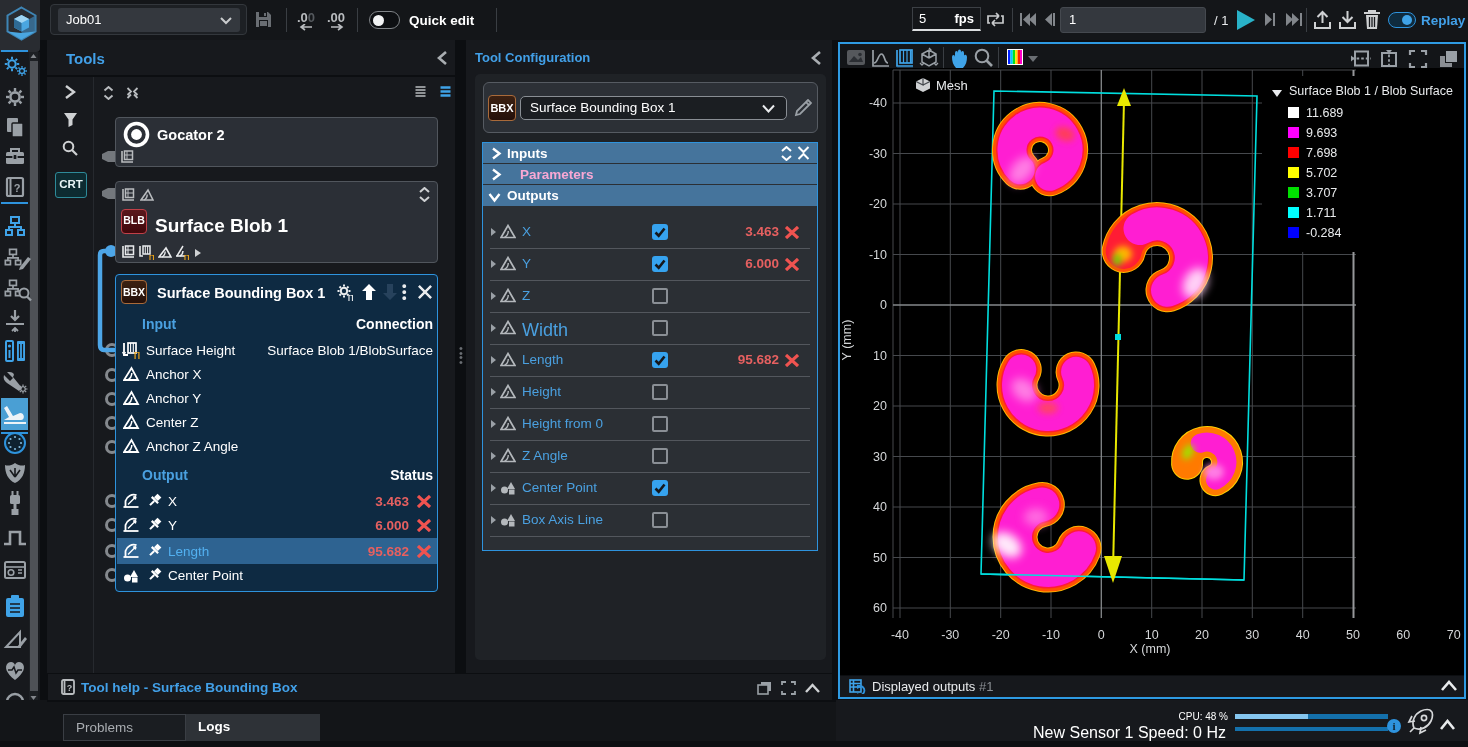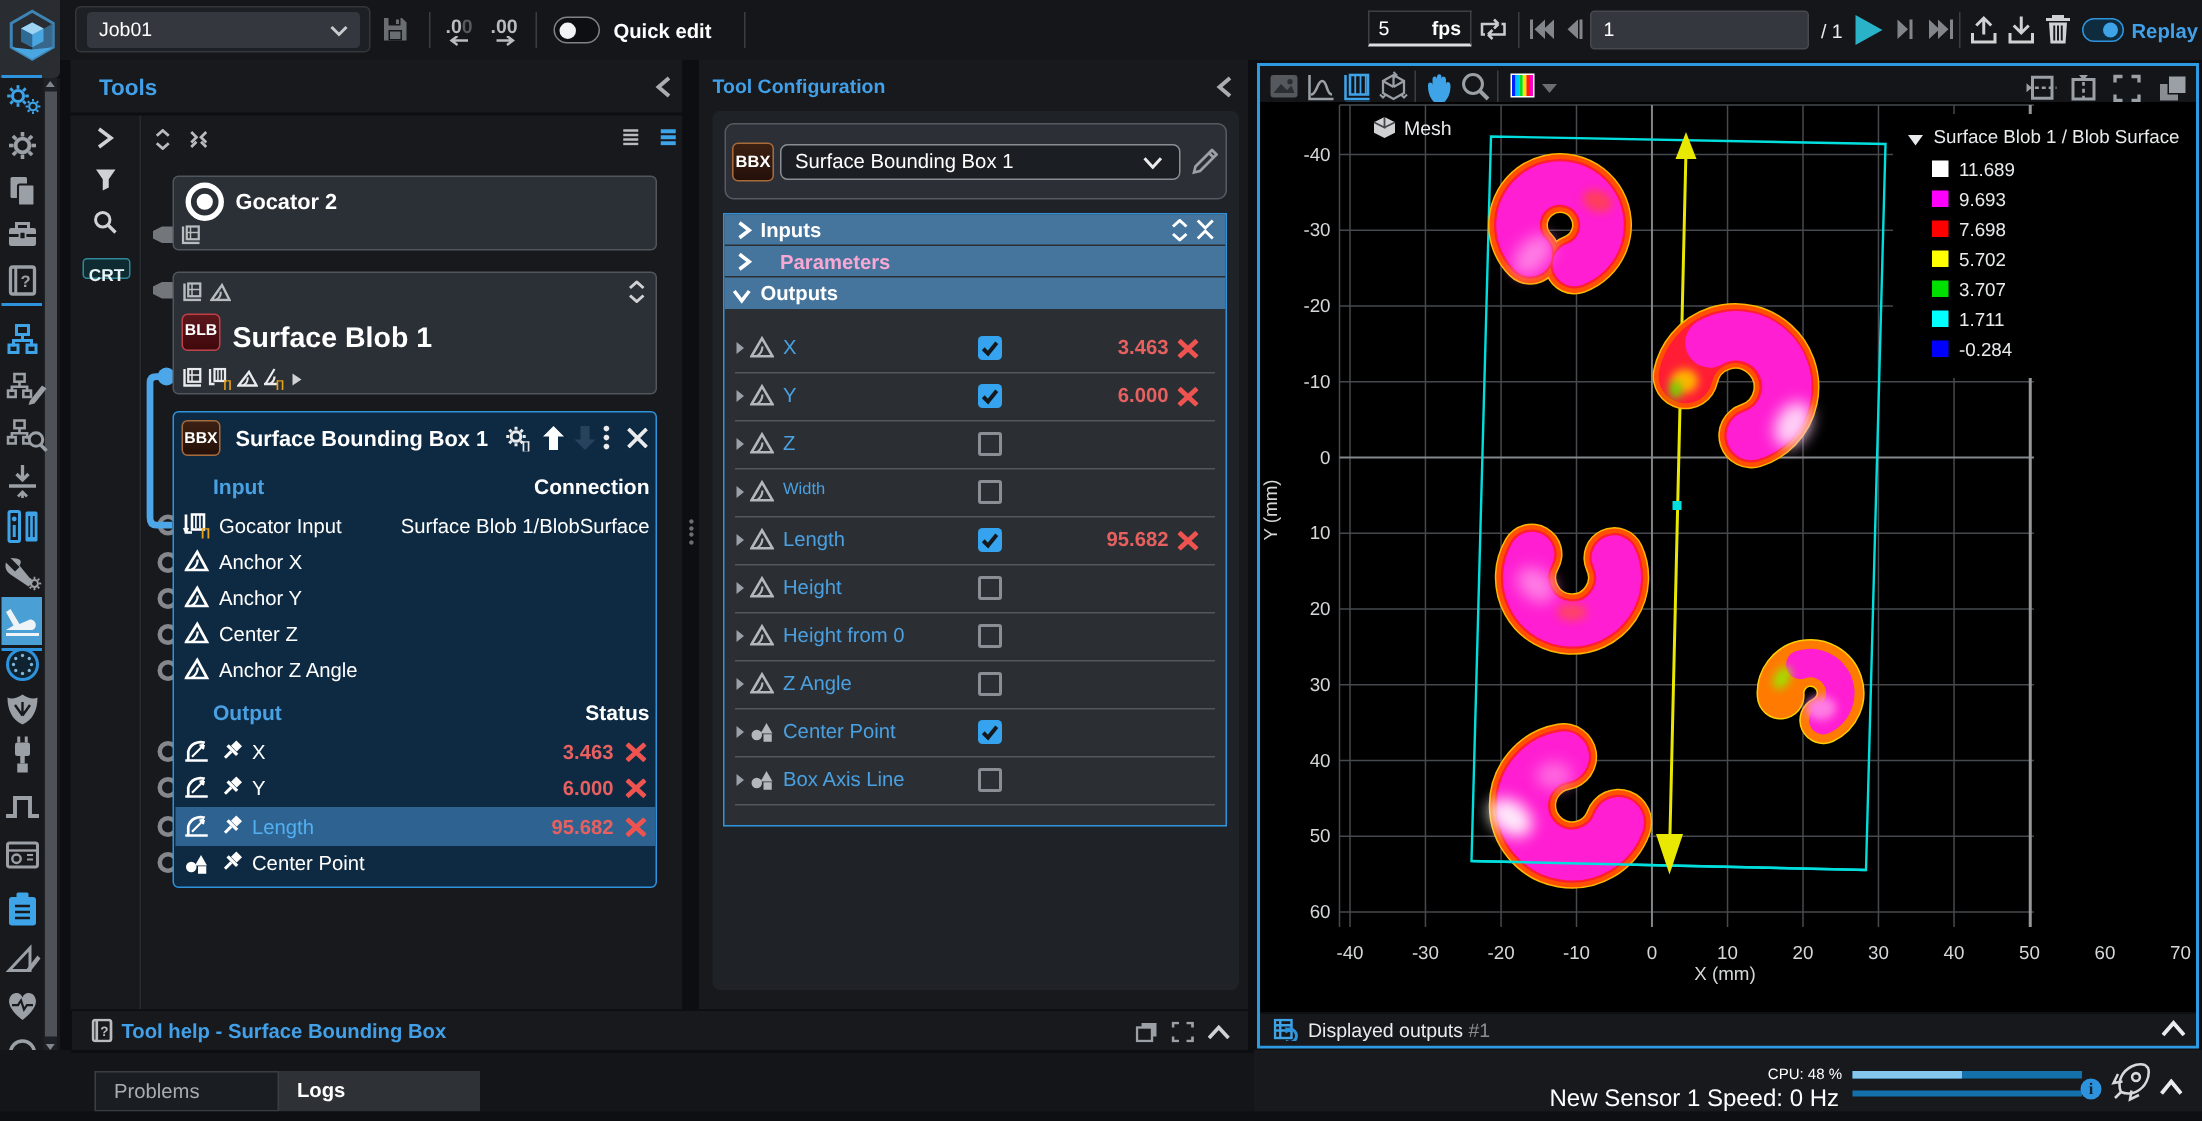--- a/index.html
+++ b/index.html
@@ -289,21 +289,21 @@
 <svg class="abs" style="left:62px;top:84px" width="16" height="16" viewBox="0 0 16 16">
     <path d="M4 2 L12 8 L4 14" fill="none" stroke="#cfd1d3" stroke-width="2.4"></path>
   </svg>
 <svg class="abs" style="left:63px;top:112px" width="15" height="16" viewBox="0 0 15 16">
     <path d="M1 1 H14 L9.5 7.5 V13 L5.5 15 V7.5 Z" fill="#cfd1d3"></path>
   </svg>
 <svg class="abs" style="left:62px;top:140px" width="16" height="16" viewBox="0 0 16 16">
     <circle cx="6.5" cy="6.5" r="4.8" fill="none" stroke="#cfd1d3" stroke-width="2"></circle>
     <path d="M10 10 L15 15" stroke="#cfd1d3" stroke-width="2.2"></path>
   </svg>
-<div class="abs bold" style="left:55px;top:172px;width:32px;height:14px;background:#0d2b31;border:1.5px solid #2e8a99;border-radius:3px;color:#e9f4f6;font-size:11.5px;text-align:center;line-height:23px">CRT</div>
+<div class="abs bold" style="left:55px;top:172px;width:32px;height:26px;background:#0d2b31;border:1.5px solid #2e8a99;border-radius:3px;color:#e9f4f6;font-size:11.5px;text-align:center;line-height:23px">CRT</div>
 <div class="abs" style="left:93px;top:77px;width:1px;height:596px;background:#26292e"></div>
 
 <svg class="abs" style="left:102px;top:86px" width="13" height="14" viewBox="0 0 13 14">
     <path d="M2.5 4.5 L6.5 1 L10.5 4.5 M2.5 9.5 L6.5 13 L10.5 9.5" fill="none" stroke="#b9bcbf" stroke-width="1.9"></path>
   </svg>
 <svg class="abs" style="left:126px;top:87px" width="13" height="12" viewBox="0 0 13 12">
     <path d="M1.5 1 L5 4.5 L1.5 8 M11.5 1 L8 4.5 L11.5 8 M1.5 11 L5 7.5 M11.5 11 L8 7.5" stroke="#b9bcbf" stroke-width="1.8" fill="none"></path>
   </svg>
 <svg class="abs" style="left:415px;top:86px" width="11" height="11" viewBox="0 0 11 11">
     <path d="M0.5 1 H10.5 M0.5 4 H10.5 M0.5 7 H10.5 M0.5 10 H10.5" stroke="#b9bcbf" stroke-width="1.7"></path>
@@ -415,21 +415,21 @@
   </svg>
 <div class="abs bold" style="left:142px;top:316px;font-size:14px;color:#4aa0e0">Input</div>
 <div class="abs bold" style="right:1035px;top:316px;font-size:14px;color:#fff">Connection</div>
 <svg class="abs" style="left:122px;top:341px" width="18" height="18" viewBox="0 0 18 18">
     <path d="M2 2 V14 H6" stroke="#fff" stroke-width="1.8" fill="none"></path>
     <path d="M2 14 L0.5 11 M2 14 L3.5 11" stroke="#fff" stroke-width="1.2" fill="none"></path>
     <rect x="6" y="2" width="8" height="10" fill="none" stroke="#fff" stroke-width="1.7"></rect>
     <path d="M8.6 2 V11 M11.3 2 V11" stroke="#fff" stroke-width="1.1"></path>
     <text x="12" y="17.6" font-size="9" font-weight="bold" fill="#e8a21a">[]</text>
   </svg>
-<div class="abs" style="left:146px;top:343px;font-size:13.5px;color:#fff">Gocator Input</div>
+<div class="abs" style="left:146px;top:343px;font-size:13.5px;color:#fff">Surface Height</div>
 <div class="abs" style="right:1035px;top:343px;font-size:13.5px;color:#fff">Surface Blob 1/BlobSurface</div>
 <svg class="abs" style="left:123px;top:366px" width="17" height="16" viewBox="0 0 17 16">
     <path d="M1 14 H15 L8.5 2 Z" fill="none" stroke="#fff" stroke-width="1.8"></path>
     <path d="M4.5 14 A8 8 0 0 0 8.8 7" fill="none" stroke="#fff" stroke-width="1.5"></path>
   </svg>
 <div class="abs" style="left:146px;top:367px;font-size:13.5px;color:#fff">Anchor X</div>
 <svg class="abs" style="left:123px;top:390px" width="17" height="16" viewBox="0 0 17 16">
     <path d="M1 14 H15 L8.5 2 Z" fill="none" stroke="#fff" stroke-width="1.8"></path>
     <path d="M4.5 14 A8 8 0 0 0 8.8 7" fill="none" stroke="#fff" stroke-width="1.5"></path>
   </svg>
@@ -618,21 +618,21 @@
 <svg class="abs" style="left:652px;top:288px" width="16" height="16">
     <use href="#cboff"></use>
   </svg>
 <div class="abs" style="left:490px;top:312px;width:320px;height:1px;background:#53575d"></div>
 <svg class="abs" style="left:490px;top:323px" width="7" height="10" viewBox="0 0 7 10">
     <path d="M1 1 L6 5 L1 9 Z" fill="#9aa0a6"></path>
   </svg>
 <svg class="abs" style="left:500px;top:320px" width="16" height="15">
     <use href="#tri"></use>
   </svg>
-<div class="abs" style="left:522px;top:320px;font-size:11px;color:#4aa0e0">Width</div>
+<div class="abs" style="left:522px;top:320px;font-size:18px;color:#4aa0e0">Width</div>
 <svg class="abs" style="left:652px;top:320px" width="16" height="16">
     <use href="#cboff"></use>
   </svg>
 <div class="abs" style="left:490px;top:344px;width:320px;height:1px;background:#53575d"></div>
 <svg class="abs" style="left:490px;top:355px" width="7" height="10" viewBox="0 0 7 10">
     <path d="M1 1 L6 5 L1 9 Z" fill="#9aa0a6"></path>
   </svg>
 <svg class="abs" style="left:500px;top:352px" width="16" height="15">
     <use href="#tri"></use>
   </svg>

